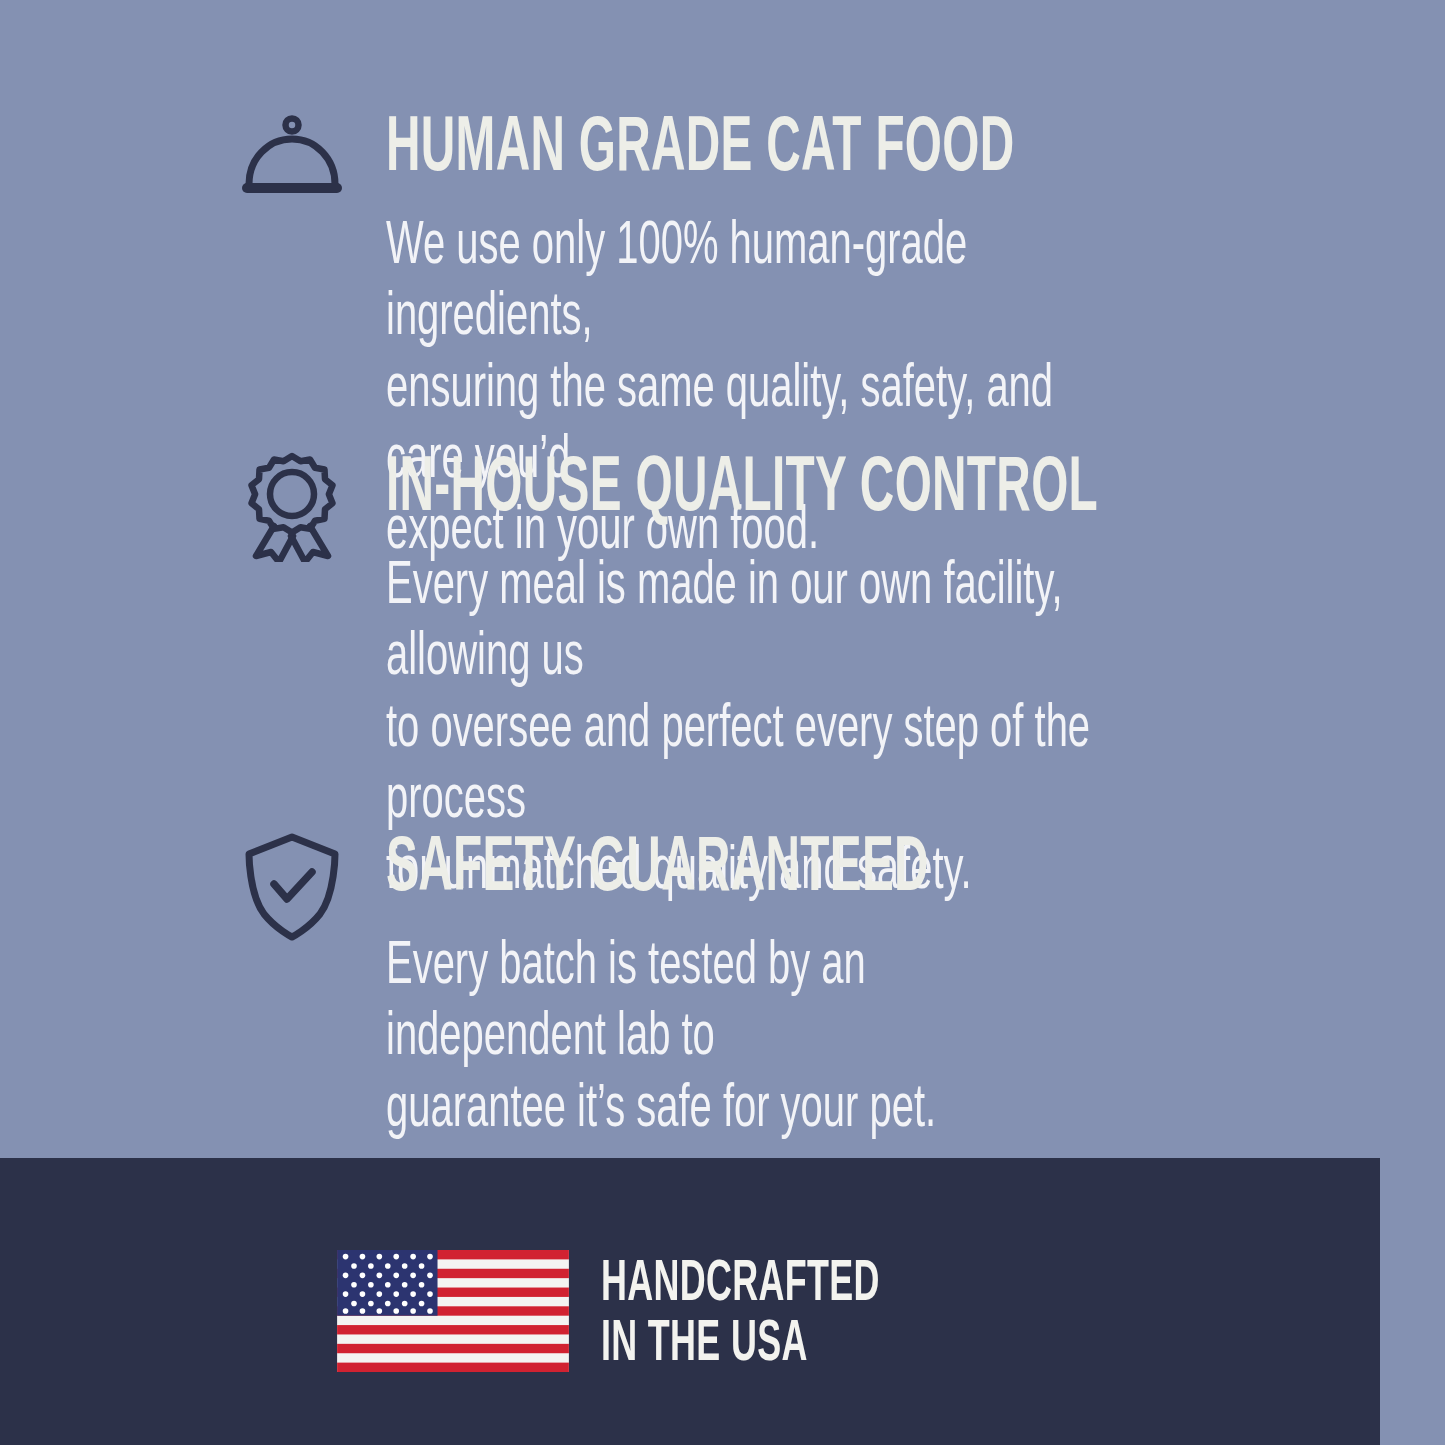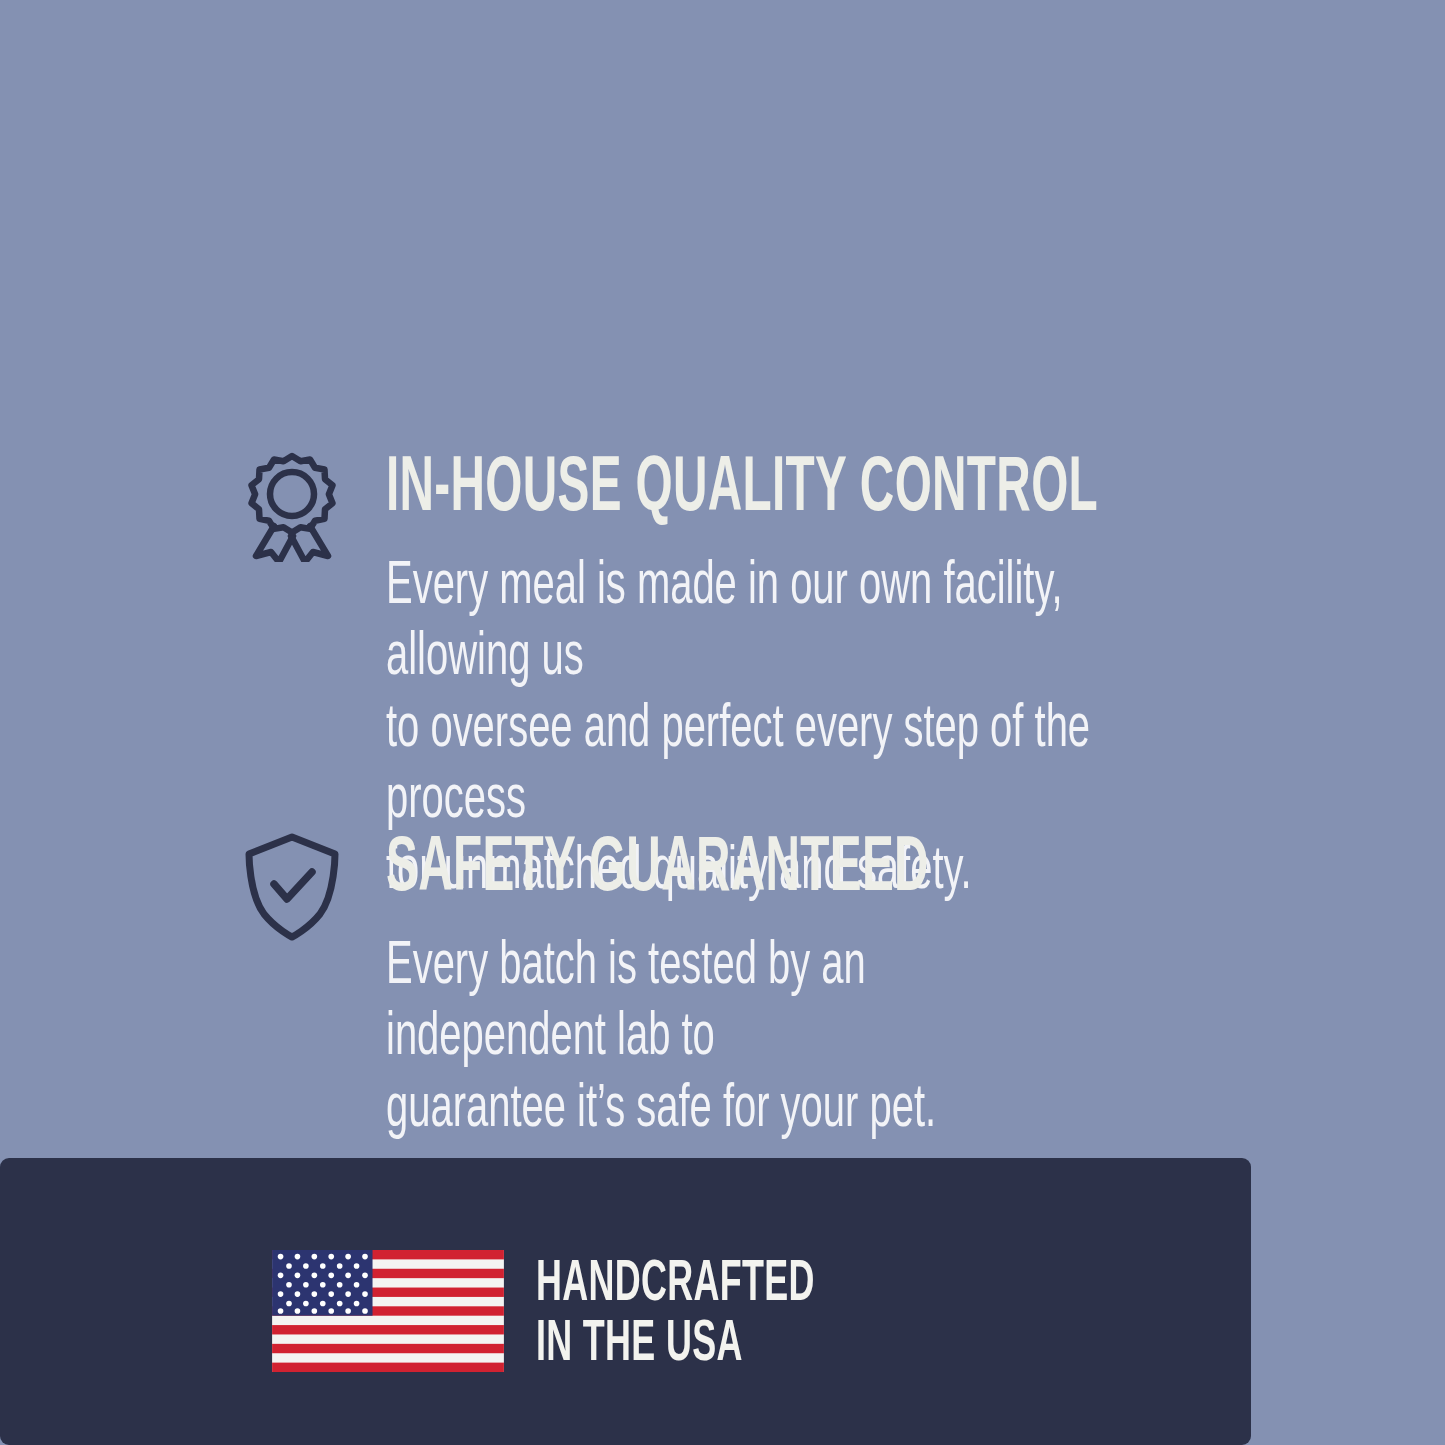--- a/index.html
+++ b/index.html
@@ -84,27 +84,26 @@
 
   .feature-1 .feature-desc { margin-top: 28px; }
   .feature-2 .feature-desc { margin-top: 28px; }
   .feature-3 .feature-desc { margin-top: 28px; }
 
   
   .footer {
     position: absolute;
     left: 0;
     top: 1158px;
-    width: 1251px;
+    width: 1380px;
     height: 287px;
     background: #2c3149;
     display: flex;
     align-items: center;
     justify-content: center;
-    border-radius: 9px;
   }
 
   .footer-inner {
     display: flex;
     align-items: center;
     margin-top: 18px;
   }
 
   .flag {
     width: 232px;
@@ -127,20 +126,35 @@
   }
   .footer-text div { display: block; }
 </style>
 </head>
 <body>
 
 <div class="poster">
 
   <div class="features">
 
+    <div class="feature feature-1">
+      <div class="feature-icon">
+        <svg width="104" height="94" viewBox="0 0 104 94" fill="none" xmlns="http://www.w3.org/2000/svg">
+          <circle cx="52" cy="13" r="6.5" stroke="#2c3149" stroke-width="6.5"></circle>
+          <path d="M9 72 C9 47 28 27 52 27 C76 27 95 47 95 72" stroke="#2c3149" stroke-width="7" stroke-linecap="round" fill="none"></path>
+          <rect x="2" y="71" width="100" height="10" rx="5" fill="#2c3149"></rect>
+        </svg>
+      </div>
+      <div class="feature-body">
+        <h2 class="feature-title">HUMAN GRADE CAT FOOD</h2>
+        <p class="feature-desc">We use only 100% human-grade ingredients,
+ensuring the same quality, safety, and care you’d
+expect in your own food.</p>
+      </div>
+    </div>
 
     <div class="feature feature-2">
       <div class="feature-icon">
         <svg width="104" height="110" viewBox="0 0 104 110" fill="none" xmlns="http://www.w3.org/2000/svg">
           <path d="M34 74 L16 104 L31 100 L39 110 L53 84" stroke="#2c3149" stroke-width="6.5" stroke-linejoin="round" stroke-linecap="round" fill="none"></path>
           <path d="M70 74 L88 104 L73 100 L65 110 L51 84" stroke="#2c3149" stroke-width="6.5" stroke-linejoin="round" stroke-linecap="round" fill="none"></path>
           <path d="M52 4
                    L60.5 9.2 L70 7.5 L75 15.7 L84.5 17.5 L85 27.2 L92.5 33.2 L88.9 42.2 L92.5 51.2 L85 57.2 L84.5 66.9 L75 68.7 L70 76.9 L60.5 75.2 L52 80.4 L43.5 75.2 L34 76.9 L29 68.7 L19.5 66.9 L19 57.2 L11.5 51.2 L15.1 42.2 L11.5 33.2 L19 27.2 L19.5 17.5 L29 15.7 L34 7.5 L43.5 9.2 Z" stroke="#2c3149" stroke-width="6.5" stroke-linejoin="round" fill="none"></path>
           <circle cx="52" cy="42" r="22" stroke="#2c3149" stroke-width="6.5" fill="none"></circle>
         </svg>

